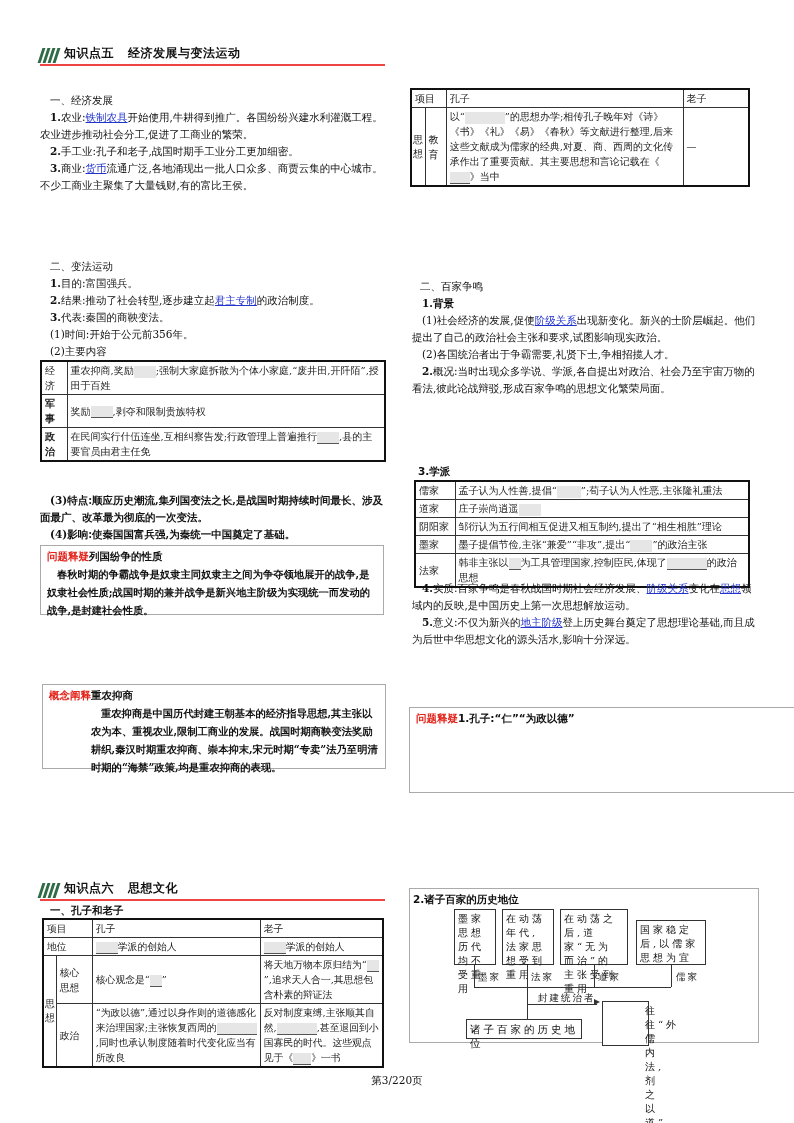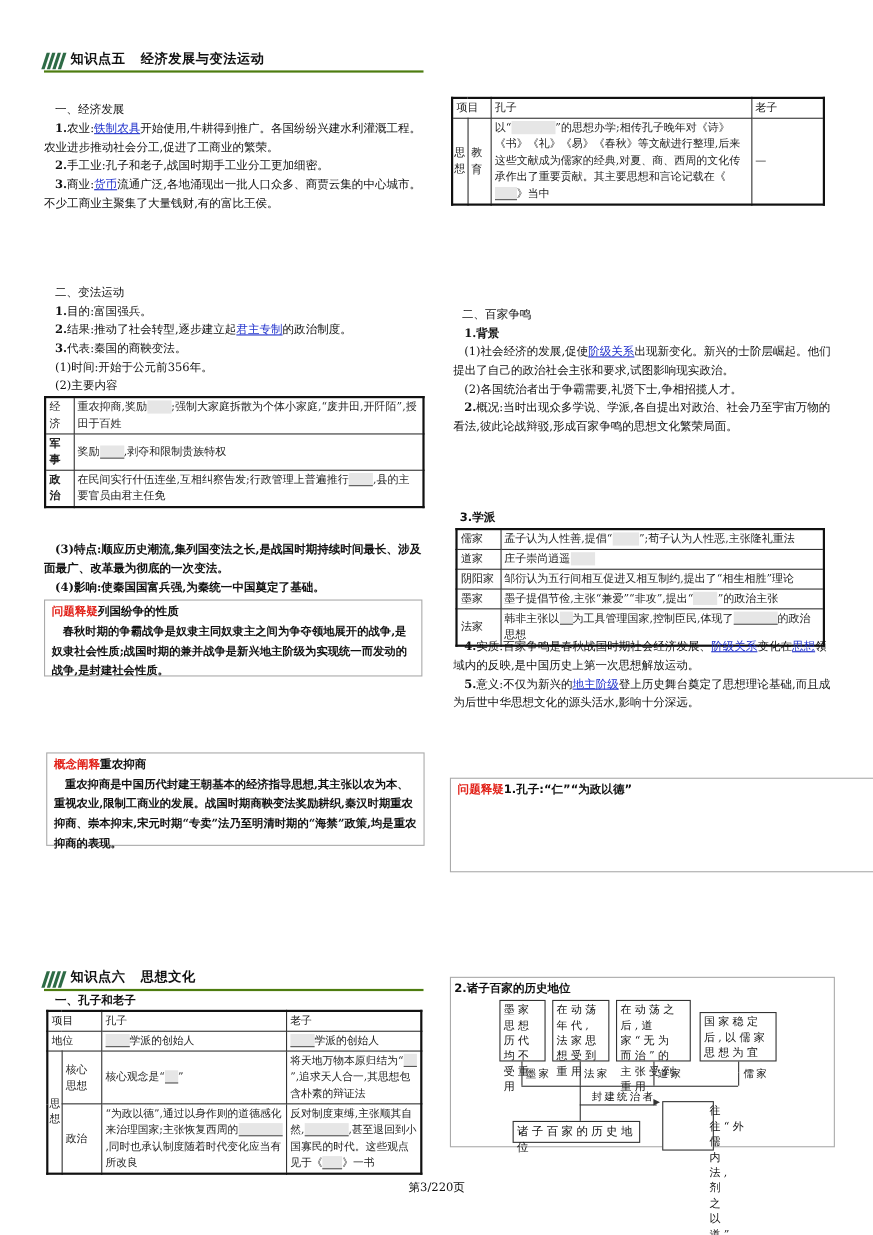--- a/index.html
+++ b/index.html
@@ -1,19 +1,19 @@
 <!DOCTYPE html>
 <html><head>
 <meta charset="utf-8">
 <style>
   * { box-sizing: border-box; margin: 0; padding: 0; }
   body { width: 794px; height: 1123px; background: #fff; position: relative; overflow: hidden;
          font-family: "DejaVu Serif", "Liberation Serif", serif; color: #111; font-size: 10.5px; line-height: 17px; }
   .abs { position: absolute; }
-  .kp-header { position: absolute; height: 22px; display: flex; align-items: flex-end; border-bottom: 2px solid #4d7c0f; }
+  .kp-header { position: absolute; height: 22px; display: flex; align-items: flex-end; border-bottom: 2px solid #ef4444; }
   .kp-bars { display: inline-flex; gap: 2px; margin-right: 6px; margin-bottom: 1px; }
   .kp-bars span { display: inline-block; width: 3px; height: 15px; background: #2e6b46; transform: skewX(-18deg); }
   .kp-title { font-family: "DejaVu Sans", sans-serif; font-weight: bold; font-size: 12px; margin-bottom: 2px; letter-spacing: 0.5px; }
   .kp-title .gap { display: inline-block; width: 14px; }
   .h2 { font-family: "DejaVu Sans", sans-serif; font-size: 10.5px; }
   .h2b { font-family: "DejaVu Sans", sans-serif; font-size: 10.5px; font-weight: bold; }
   p.line { text-indent: 10px; }
   b.num { font-weight: bold; }
   .link { color: #2233cc; text-decoration: underline; }
   .blank { display: inline-block; background: #e6e6e6; height: 12px; vertical-align: middle; border-bottom: 1px solid #555; }
@@ -79,21 +79,21 @@
   <p class="line">(4)影响:使秦国国富兵强,为秦统一中国奠定了基础。</p>
 </div>
 
 <div class="box" style="left:40px; top:545px; width:344px; height:70px; padding-top:2px;">
   <div><span class="tag">问题释疑</span><span class="ttl">列国纷争的性质</span></div>
   <p style="text-indent:10px;">春秋时期的争霸战争是奴隶主同奴隶主之间为争夺领地展开的战争,是奴隶社会性质;战国时期的兼并战争是新兴地主阶级为实现统一而发动的战争,是封建社会性质。</p>
 </div>
 
 <div class="box" style="left:42px; top:684px; width:344px; height:85px; padding-top:2px;">
   <div><span class="tag">概念阐释</span><span class="ttl">重农抑商</span></div>
-  <p style="text-indent:10px;">重农抑商是中国历代封建王朝基本的经济指导思想,其主张以农为本、重视农业,限制工商业的发展。战国时期商鞅变法奖励耕织,秦汉时期重农抑商、崇本抑末,宋元时期“专卖”法乃至明清时期的“海禁”政策,均是重农抑商的表现。</p>
+  <p style="text-indent:10px;margin-left:42px;">重农抑商是中国历代封建王朝基本的经济指导思想,其主张以农为本、重视农业,限制工商业的发展。战国时期商鞅变法奖励耕织,秦汉时期重农抑商、崇本抑末,宋元时期“专卖”法乃至明清时期的“海禁”政策,均是重农抑商的表现。</p>
 </div>
 
 <table class="t abs" style="left:410px; top:88px; width:340px;">
   <tbody>
       <tr>
     <td colspan="2" style="width:52px;">项目</td>
     <td>孔子</td>
     <td style="width:66px;">老子</td>
   </tr>
   <tr>

